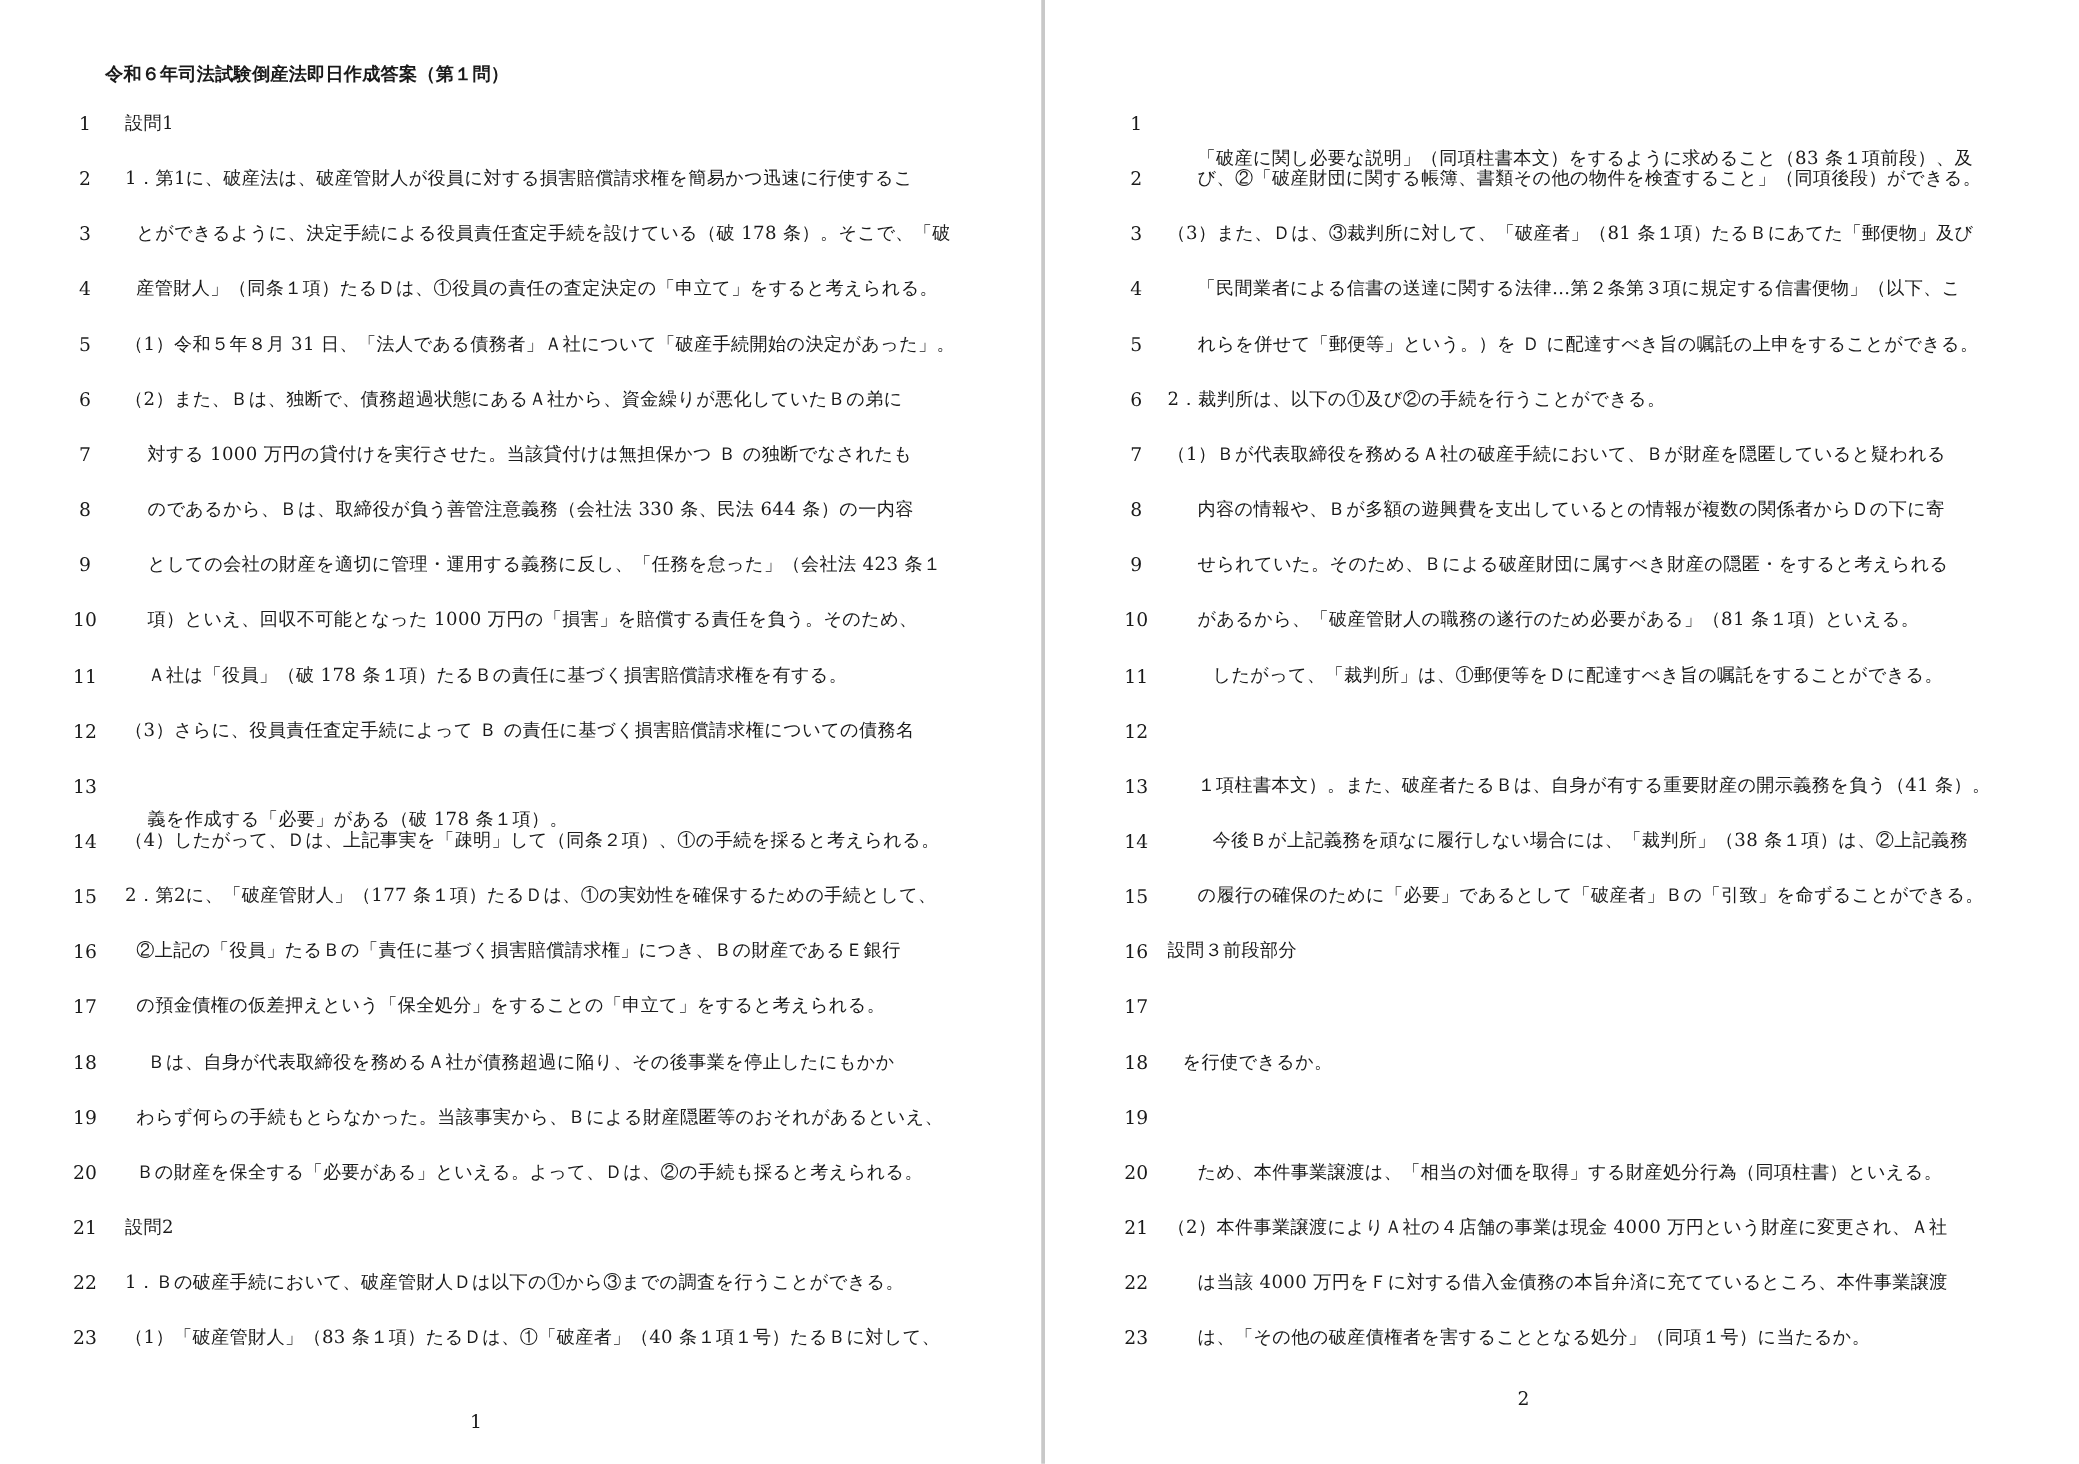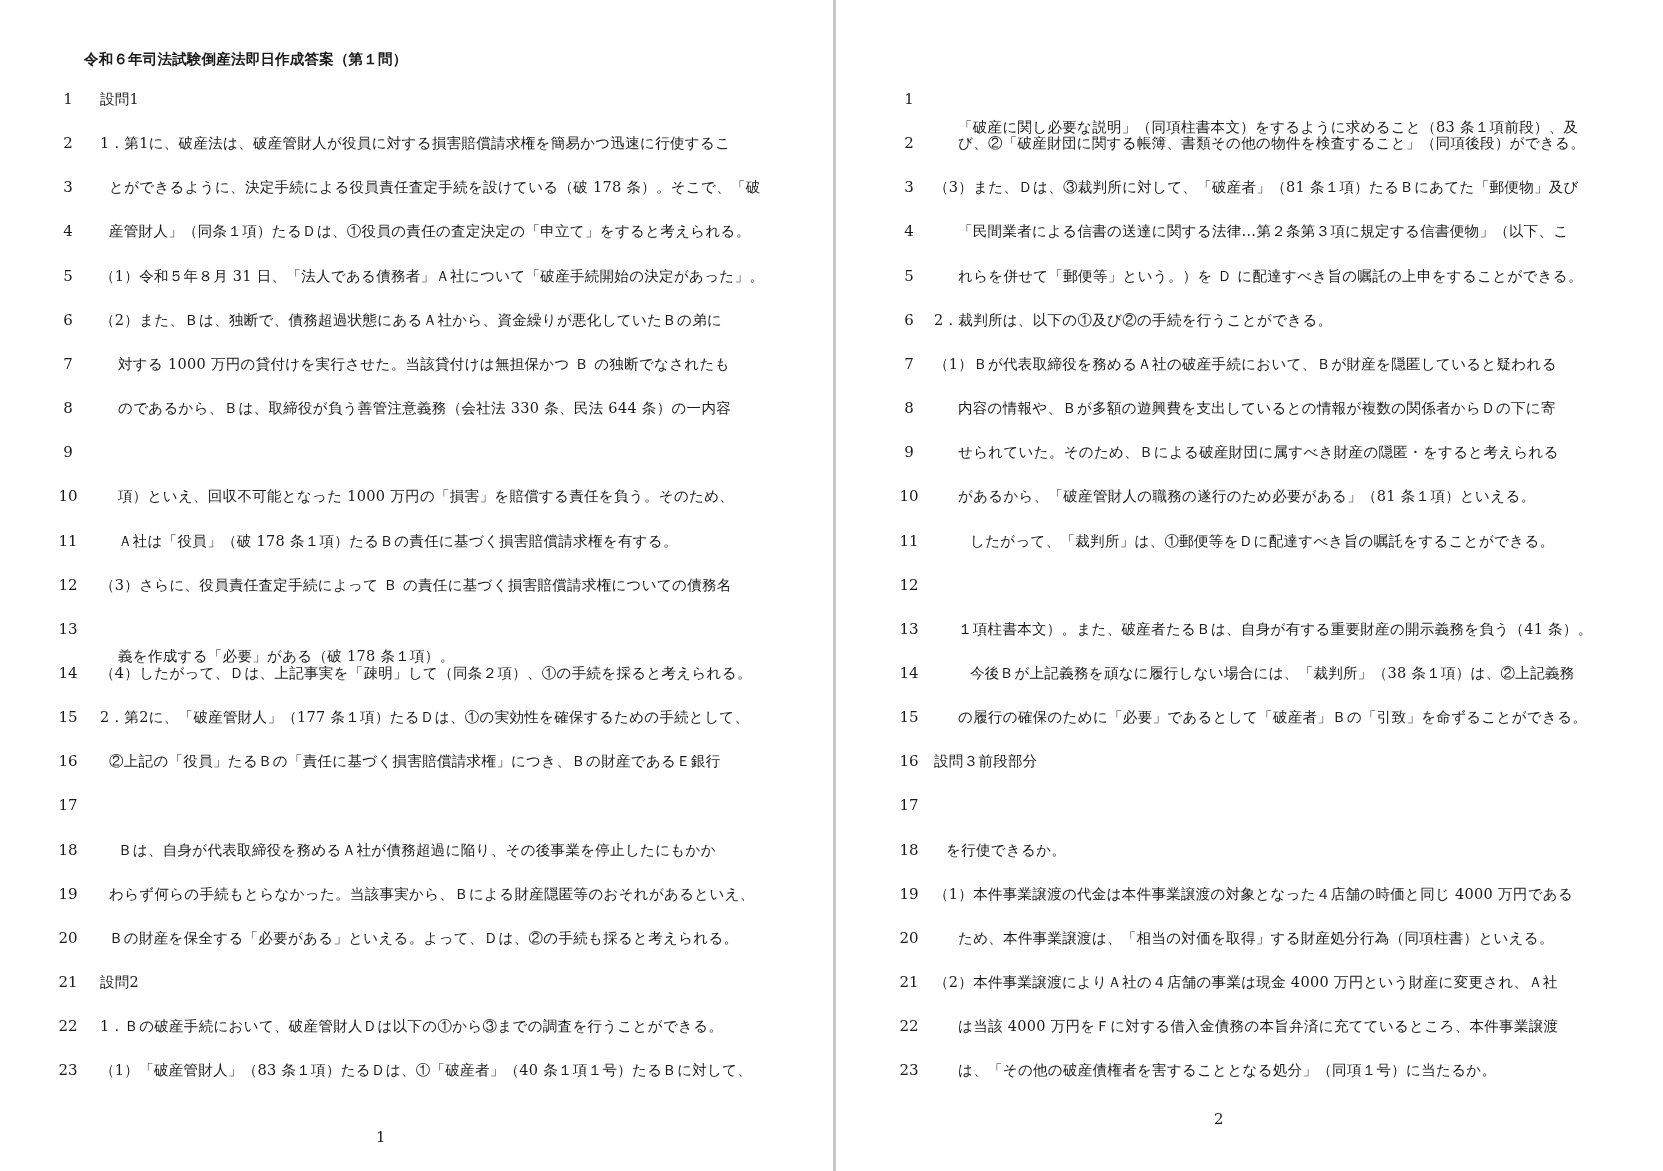--- a/index.html
+++ b/index.html
@@ -49,20 +49,21 @@
       <div class="line" style="top: 351.9px; left: 0px; width: 833px;">
         <span class="ln" style="left: 48px;">7</span>
         <span class="tx" style="left: 118px;">対する 1000 万円の貸付けを実行させた。当該貸付けは無担保かつ Ｂ の独断でなされたも</span>
       </div>
       <div class="line" style="top: 396.05px; left: 0px; width: 833px;">
         <span class="ln" style="left: 48px;">8</span>
         <span class="tx" style="left: 118px;">のであるから、Ｂは、取締役が負う善管注意義務（会社法 330 条、民法 644 条）の一内容</span>
       </div>
       <div class="line" style="top: 440.2px; left: 0px; width: 833px;">
         <span class="ln" style="left: 48px;">9</span>
+        <span class="tx" style="left: 118px;">としての会社の財産を適切に管理・運用する義務に反し、「任務を怠った」（会社法 423 条１</span>
       </div>
       <div class="line" style="top: 484.35px; left: 0px; width: 833px;">
         <span class="ln" style="left: 48px;">10</span>
         <span class="tx" style="left: 118px;">項）といえ、回収不可能となった 1000 万円の「損害」を賠償する責任を負う。そのため、</span>
       </div>
       <div class="line" style="top: 528.5px; left: 0px; width: 833px;">
         <span class="ln" style="left: 48px;">11</span>
         <span class="tx" style="left: 118px;">Ａ社は「役員」（破 178 条１項）たるＢの責任に基づく損害賠償請求権を有する。</span>
       </div>
       <div class="line" style="top: 572.65px; left: 0px; width: 833px;">
@@ -80,20 +81,21 @@
       <div class="line" style="top: 705.1px; left: 0px; width: 833px;">
         <span class="ln" style="left: 48px;">15</span>
         <span class="tx" style="left: 100px;">2．第2に、「破産管財人」（177 条１項）たるＤは、①の実効性を確保するための手続として、</span>
       </div>
       <div class="line" style="top: 749.25px; left: 0px; width: 833px;">
         <span class="ln" style="left: 48px;">16</span>
         <span class="tx" style="left: 109px;">②上記の「役員」たるＢの「責任に基づく損害賠償請求権」につき、Ｂの財産であるＥ銀行</span>
       </div>
       <div class="line" style="top: 793.4px; left: 0px; width: 833px;">
         <span class="ln" style="left: 48px;">17</span>
+        <span class="tx" style="left: 109px;">の預金債権の仮差押えという「保全処分」をすることの「申立て」をすると考えられる。</span>
       </div>
       <div class="line" style="top: 837.55px; left: 0px; width: 833px;">
         <span class="ln" style="left: 48px;">18</span>
         <span class="tx" style="left: 118px;">Ｂは、自身が代表取締役を務めるＡ社が債務超過に陥り、その後事業を停止したにもかか</span>
       </div>
       <div class="line" style="top: 881.7px; left: 0px; width: 833px;">
         <span class="ln" style="left: 48px;">19</span>
         <span class="tx" style="left: 109px;">わらず何らの手続もとらなかった。当該事実から、Ｂによる財産隠匿等のおそれがあるといえ、</span>
       </div>
       <div class="line" style="top: 925.85px; left: 0px; width: 833px;">
@@ -185,21 +187,20 @@
       </div>
       <div class="line" style="top: 793.4px; left: 0px; width: 827px;">
         <span class="ln" style="left: 53px;">17</span>
       </div>
       <div class="line" style="top: 837.55px; left: 0px; width: 827px;">
         <span class="ln" style="left: 53px;">18</span>
         <span class="tx" style="left: 110px;">を行使できるか。</span>
       </div>
       <div class="line" style="top: 881.7px; left: 0px; width: 827px;">
         <span class="ln" style="left: 53px;">19</span>
-        <span class="tx" style="left: 98px;">（1）本件事業譲渡の代金は本件事業譲渡の対象となった４店舗の時価と同じ 4000 万円である</span>
       </div>
       <div class="line" style="top: 925.85px; left: 0px; width: 827px;">
         <span class="ln" style="left: 53px;">20</span>
         <span class="tx" style="left: 122px;">ため、本件事業譲渡は、「相当の対価を取得」する財産処分行為（同項柱書）といえる。</span>
       </div>
       <div class="line" style="top: 970px; left: 0px; width: 827px;">
         <span class="ln" style="left: 53px;">21</span>
         <span class="tx" style="left: 98px;">（2）本件事業譲渡によりＡ社の４店舗の事業は現金 4000 万円という財産に変更され、Ａ社</span>
       </div>
       <div class="line" style="top: 1014.15px; left: 0px; width: 827px;">

